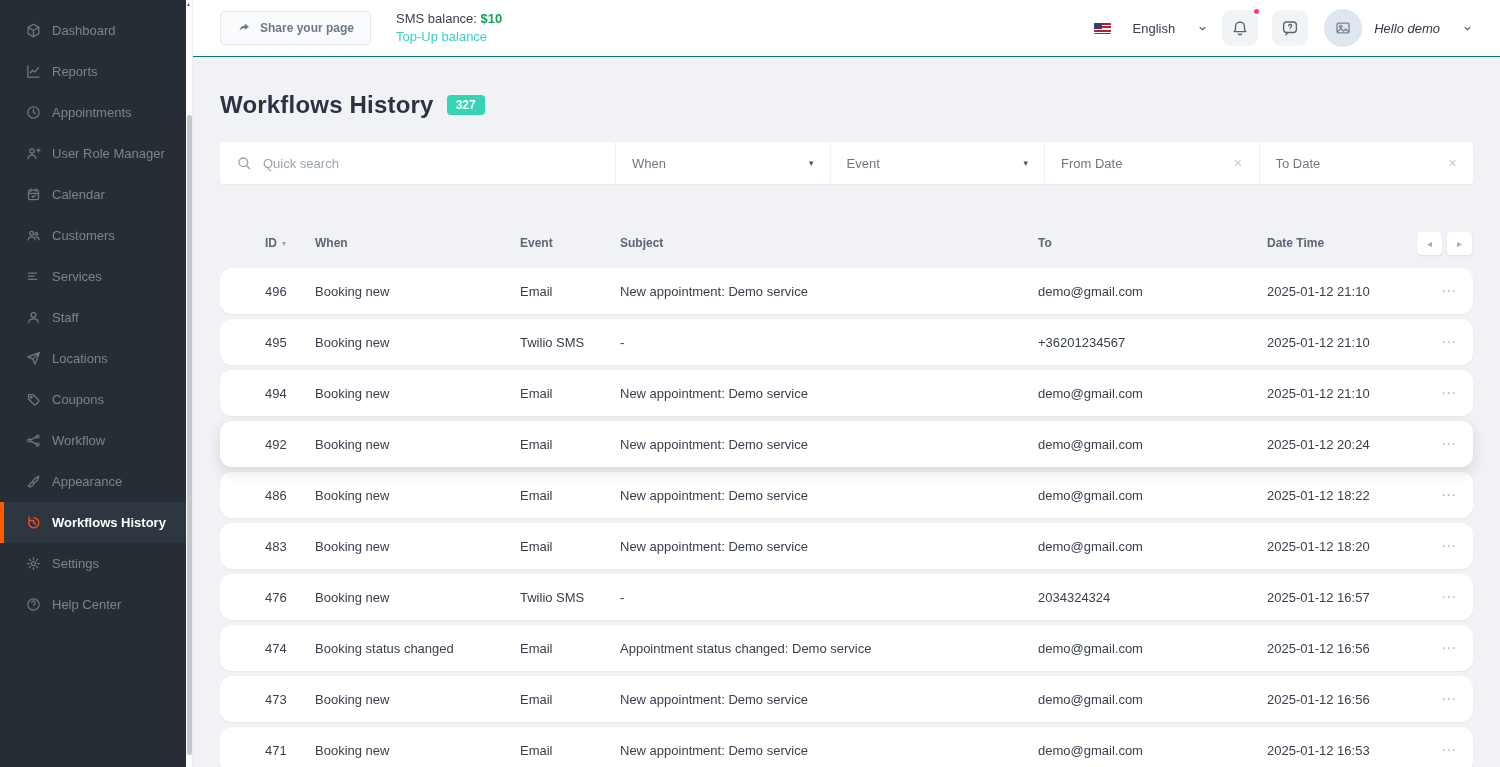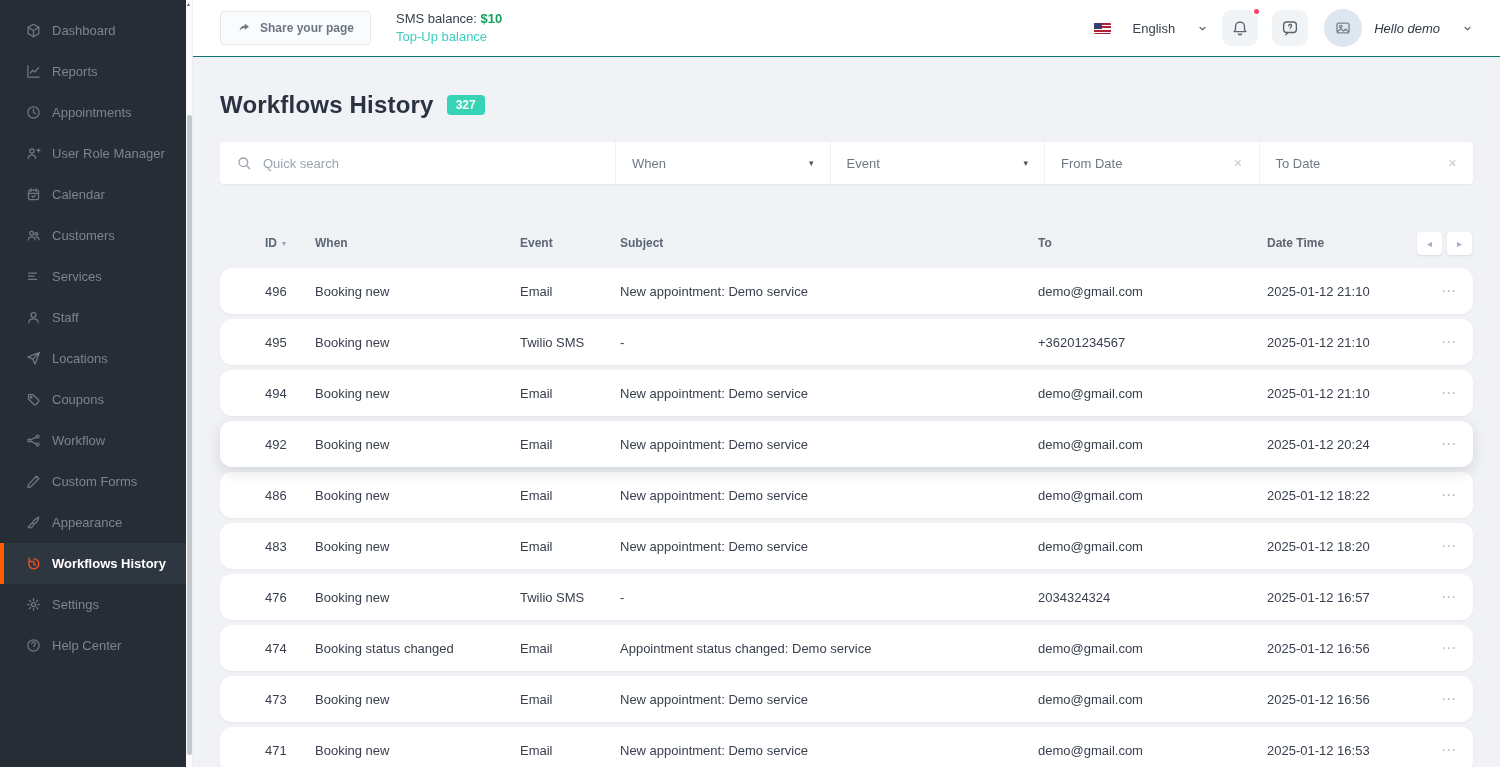--- a/index.html
+++ b/index.html
@@ -211,28 +211,20 @@
         <svg viewBox="0 0 24 24" fill="none" stroke="currentColor" stroke-width="2" stroke-linecap="round" stroke-linejoin="round">
             <circle cx="5" cy="12" r="2.3"></circle>
             <circle cx="18.5" cy="5.5" r="2.3"></circle>
             <circle cx="18.5" cy="18.5" r="2.3"></circle>
             <path d="M7 11l9.5-4.5M7 13l9.5 4.5"></path>
           </svg>
       </span>
       <span>Workflow</span>
     </div>
 
-    <div class="side-item">
-      <span class="s-icon">
-        <svg viewBox="0 0 24 24" fill="none" stroke="currentColor" stroke-width="2" stroke-linecap="round" stroke-linejoin="round">
-            <path d="M16.5 3.5l4 4L7.5 20.5 3 21.5l1-4.5L16.5 3.5z"></path>
-          </svg>
-      </span>
-      <span>Custom Forms</span>
-    </div>
 
     <div class="side-item">
       <span class="s-icon">
         <svg viewBox="0 0 24 24" fill="none" stroke="currentColor" stroke-width="2" stroke-linecap="round" stroke-linejoin="round">
             <path d="M20.5 3.5c-4.5 2-9 6.5-10.5 9l2.5 2.5c2.5-1.5 7-6 8-11.5z"></path>
             <path d="M9.5 13.5c-2 .5-3 2-3.3 4.2-.9.5-1.7.8-2.7.8 1 1.5 2.7 2.3 4.5 2 1.8-.3 3.2-1.5 3.8-4.2"></path>
           </svg>
       </span>
       <span>Appearance</span>
     </div>

